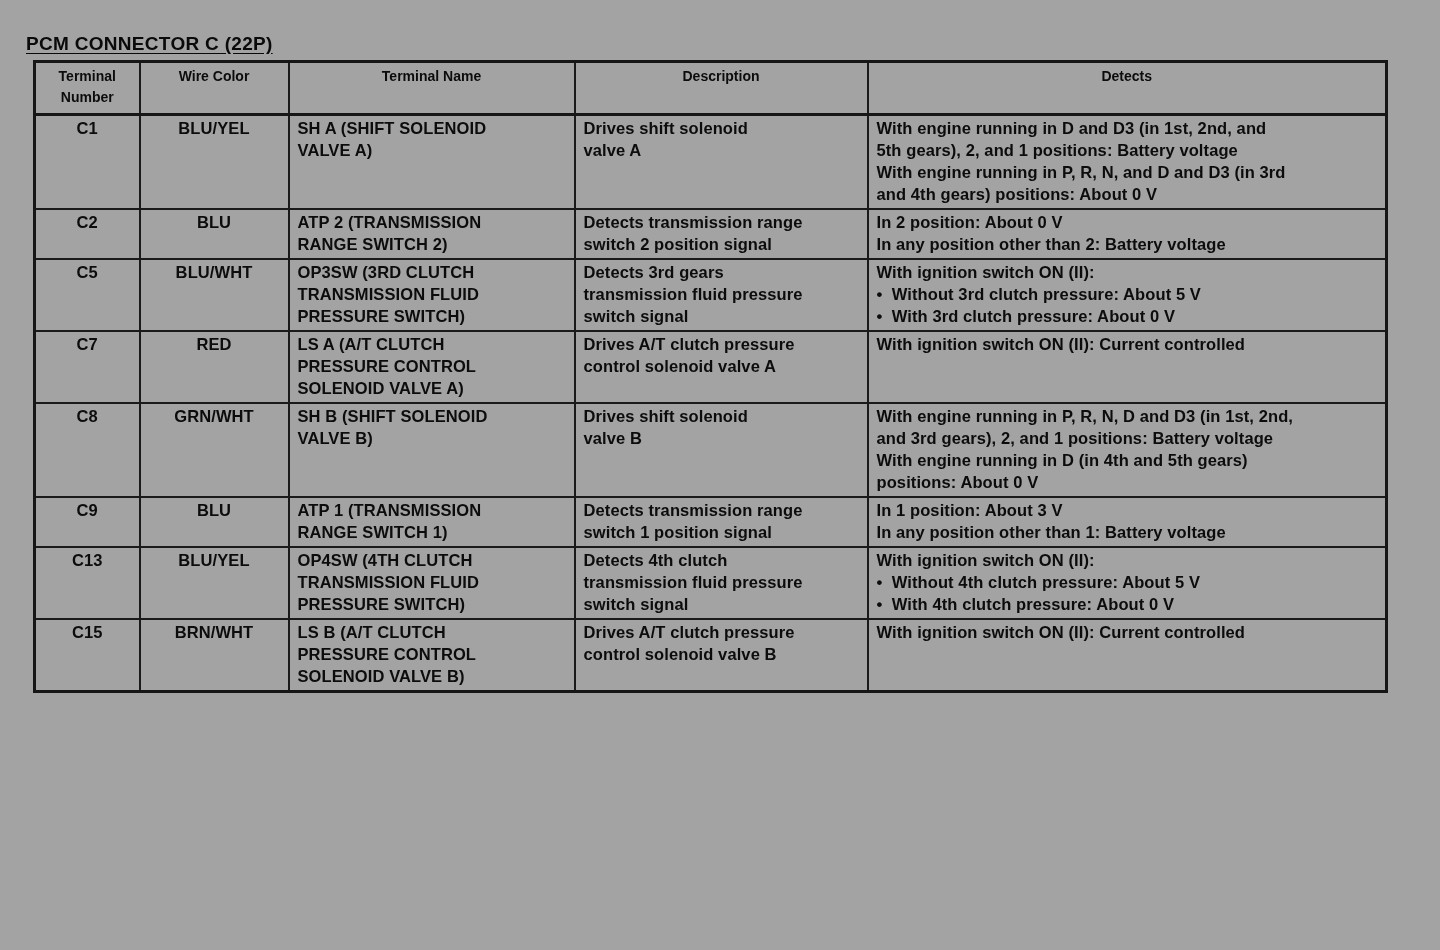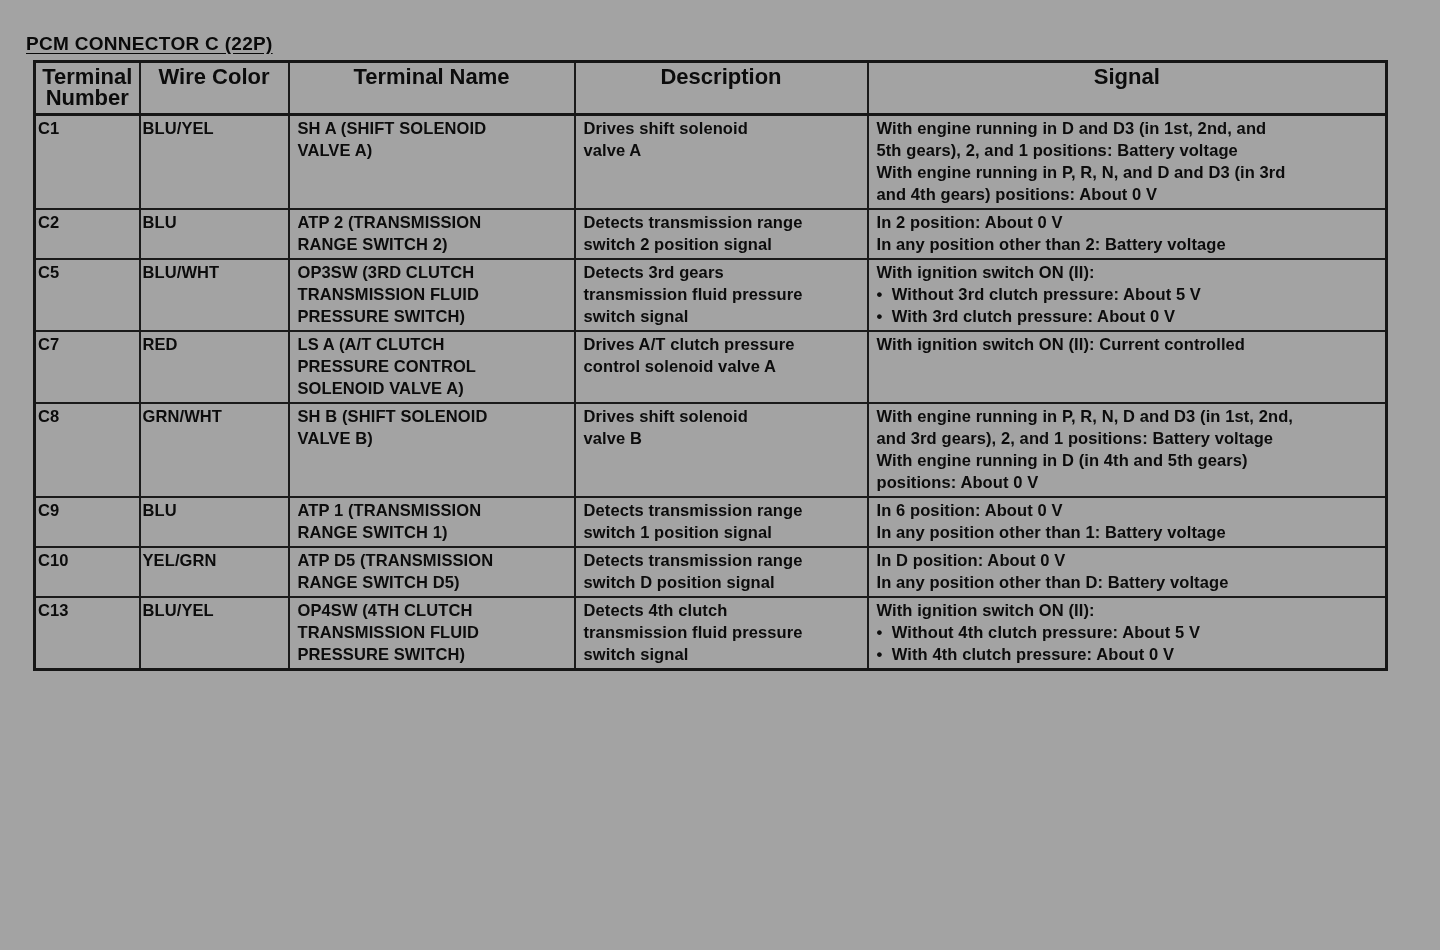--- a/index.html
+++ b/index.html
@@ -35,34 +35,35 @@
     table-layout: fixed;
     border: 3px solid #161616;
   }
   .pcm-table th, .pcm-table td {
     border: 2px solid #1a1a1a;
     color: #0c0c0c;
     font-weight: bold;
     vertical-align: top;
   }
   .pcm-table th {
-    font-size: 22px;
+    font-size: 14px;
     line-height: 21px;
     text-align: center;
     padding: 3px 4px 5px 4px;
     border-bottom: 3px solid #161616;
   }
   .pcm-table td {
     font-size: 16.5px;
     line-height: 22px;
     padding: 1px 4px 3px 8px;
     white-space: pre-line;
     letter-spacing: 0.1px;
   }
   .pcm-table td.center {
+    text-align: center;
     white-space: normal;
     padding-left: 2px;
     padding-right: 2px;
   }
 </style>
 </head>
 <body>
 
 <div class="page">
   <div class="doc-title">PCM CONNECTOR C (22P)</div>
@@ -74,21 +75,21 @@
       <col style="width:286px">
       <col style="width:293px">
       <col style="width:519px">
     </colgroup>
     <thead>
       <tr>
         <th>Terminal Number</th>
         <th>Wire Color</th>
         <th>Terminal Name</th>
         <th>Description</th>
-        <th>Signal</th>
+        <th>Detects</th>
       </tr>
     </thead>
     <tbody>
       <tr>
         <td class="center">C1</td>
         <td class="center">BLU/YEL</td>
         <td>SH A (SHIFT SOLENOID
 VALVE A)</td>
         <td>Drives shift solenoid
 valve A</td>
@@ -142,41 +143,41 @@
 With engine running in D (in 4th and 5th gears)
 positions: About 0 V</td>
       </tr>
       <tr>
         <td class="center">C9</td>
         <td class="center">BLU</td>
         <td>ATP 1 (TRANSMISSION
 RANGE SWITCH 1)</td>
         <td>Detects transmission range
 switch 1 position signal</td>
-        <td>In 6 position: About 0 V
+        <td>In 1 position: About 3 V
 In any position other than 1: Battery voltage</td>
-      </tr>
-      <tr>
-        <td class="center">C10</td>
-        <td class="center">YEL/GRN</td>
-        <td>ATP D5 (TRANSMISSION
-RANGE SWITCH D5)</td>
-        <td>Detects transmission range
-switch D position signal</td>
-        <td>In D position: About 0 V
-In any position other than D: Battery voltage</td>
       </tr>
       <tr>
         <td class="center">C13</td>
         <td class="center">BLU/YEL</td>
         <td>OP4SW (4TH CLUTCH
 TRANSMISSION FLUID
 PRESSURE SWITCH)</td>
         <td>Detects 4th clutch
 transmission fluid pressure
 switch signal</td>
         <td>With ignition switch ON (II):
 •&nbsp;&nbsp;Without 4th clutch pressure: About 5 V
 •&nbsp;&nbsp;With 4th clutch pressure: About 0 V</td>
       </tr>
+      <tr>
+        <td class="center">C15</td>
+        <td class="center">BRN/WHT</td>
+        <td>LS B (A/T CLUTCH
+PRESSURE CONTROL
+SOLENOID VALVE B)</td>
+        <td>Drives A/T clutch pressure
+control solenoid valve B</td>
+        <td>With ignition switch ON (II): Current controlled</td>
+      </tr>
     </tbody>
   </table>
 </div>
 
 </body></html>

